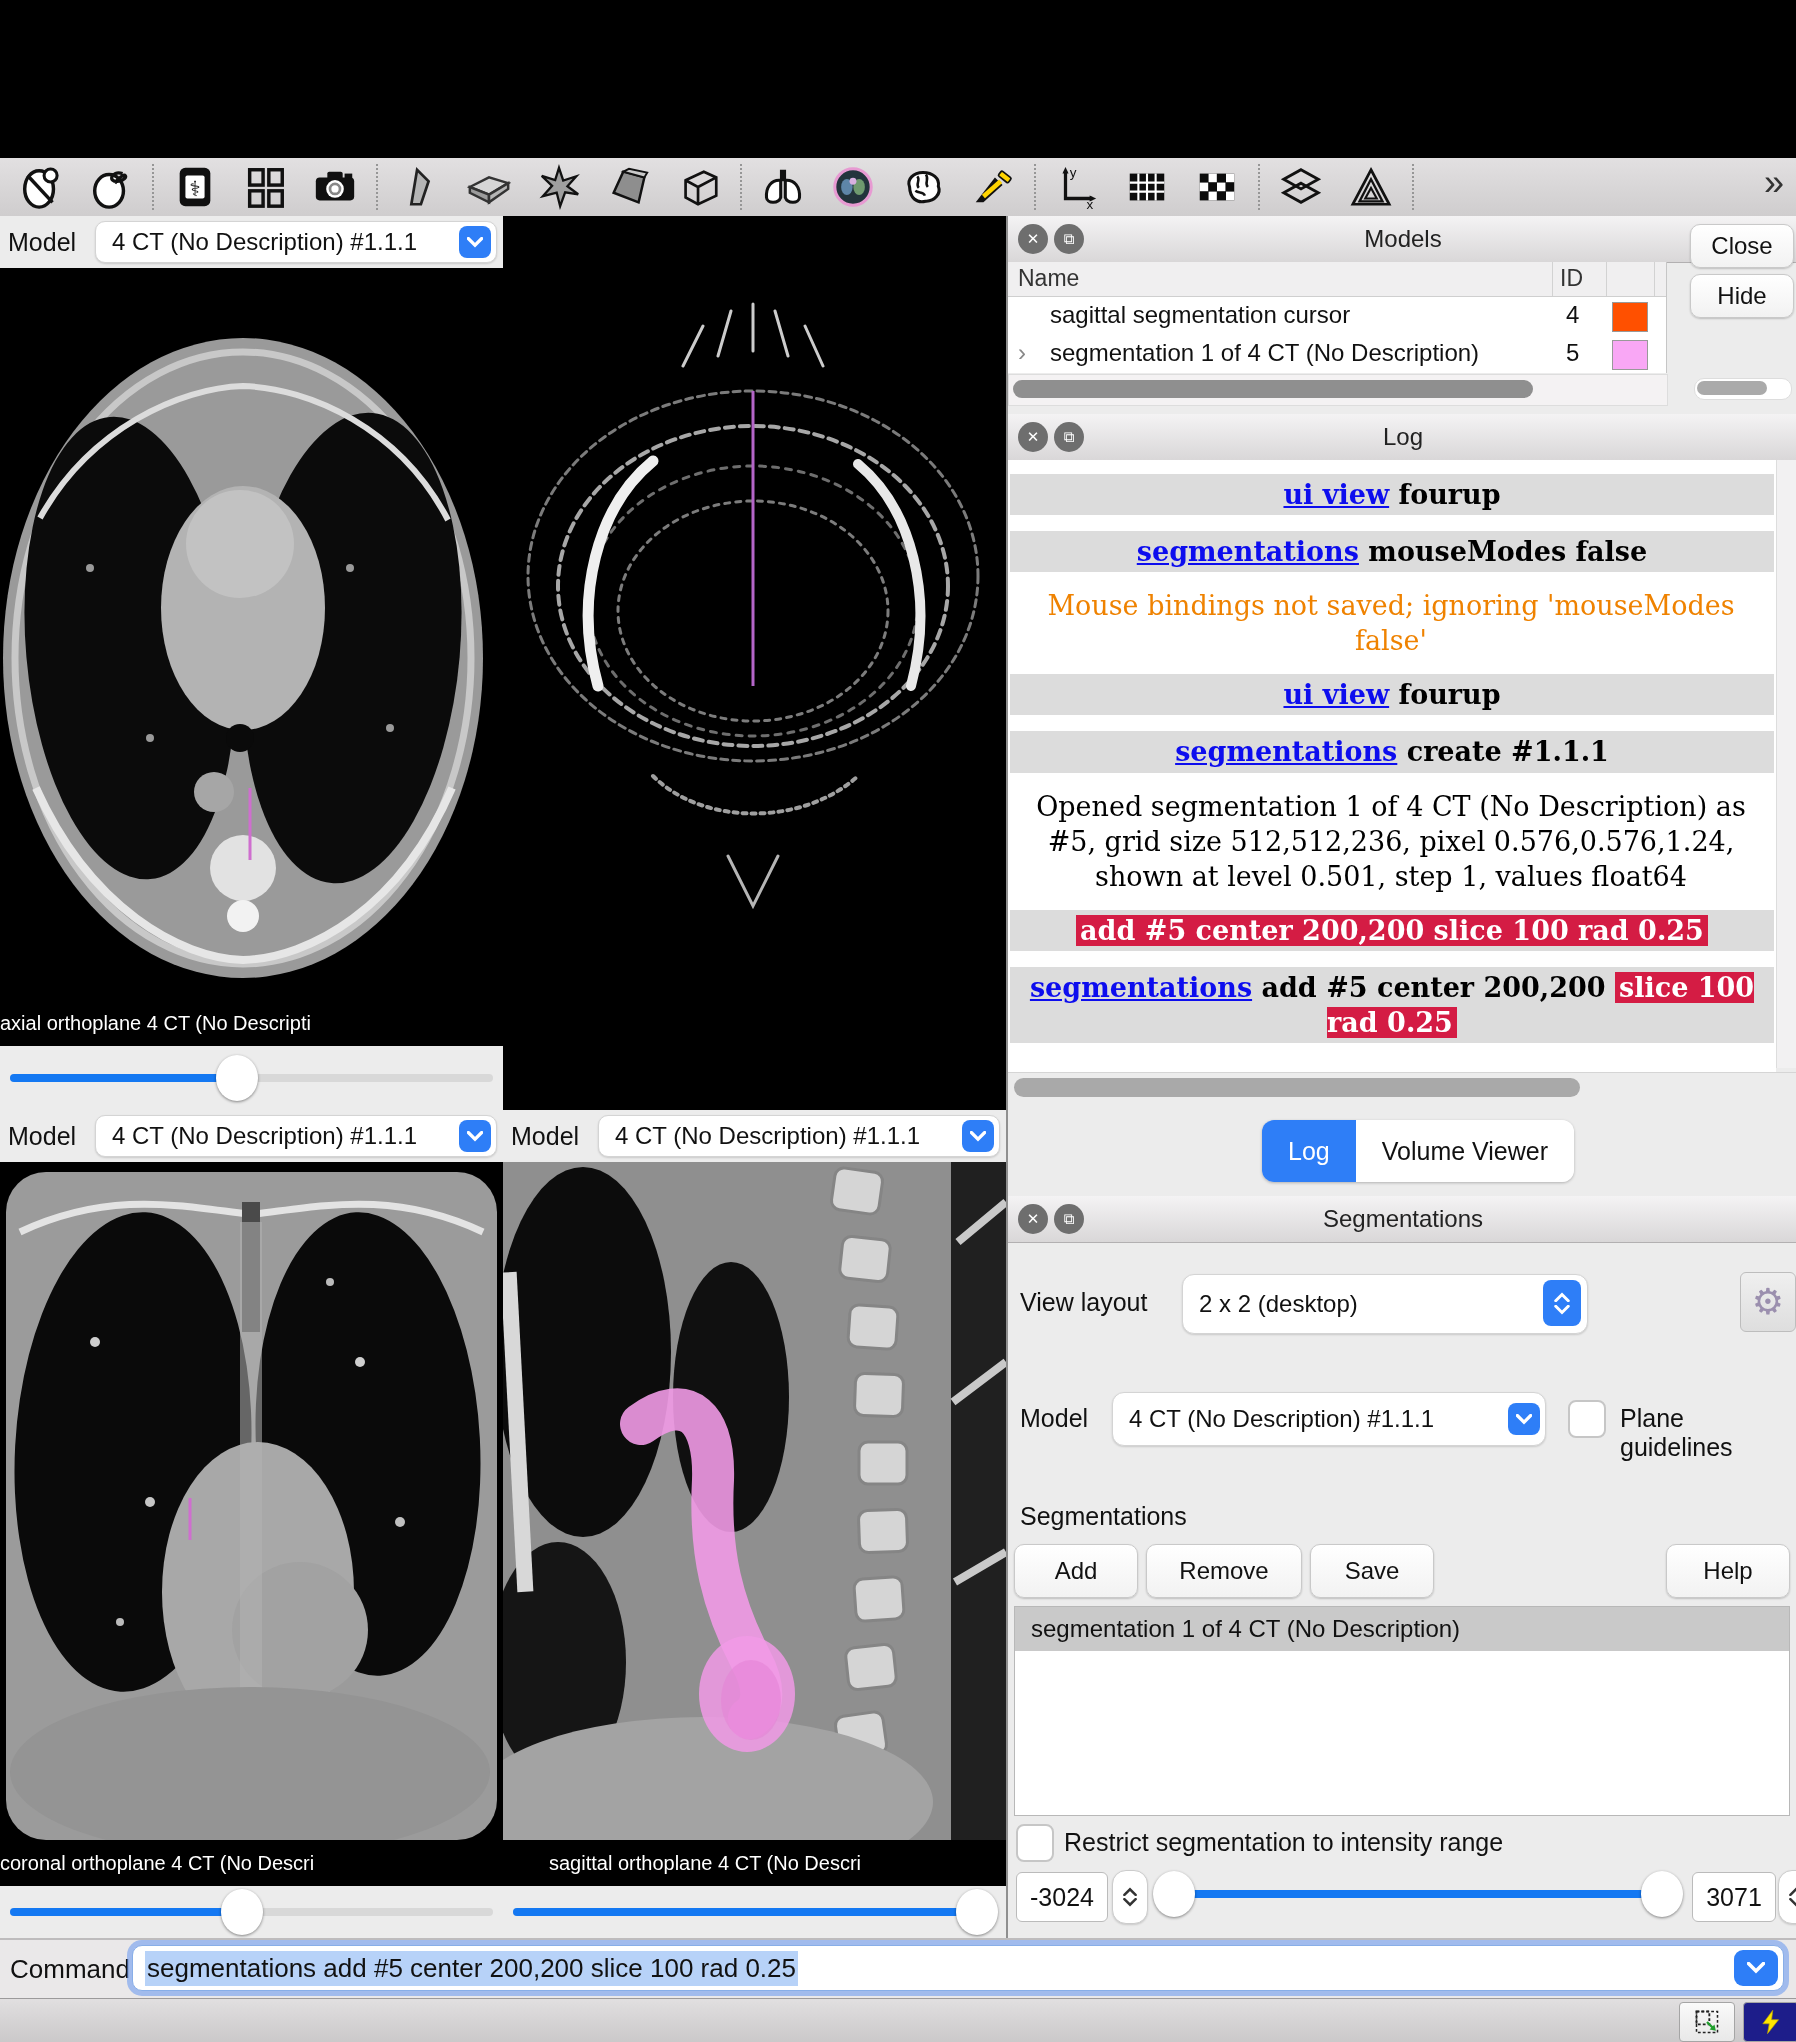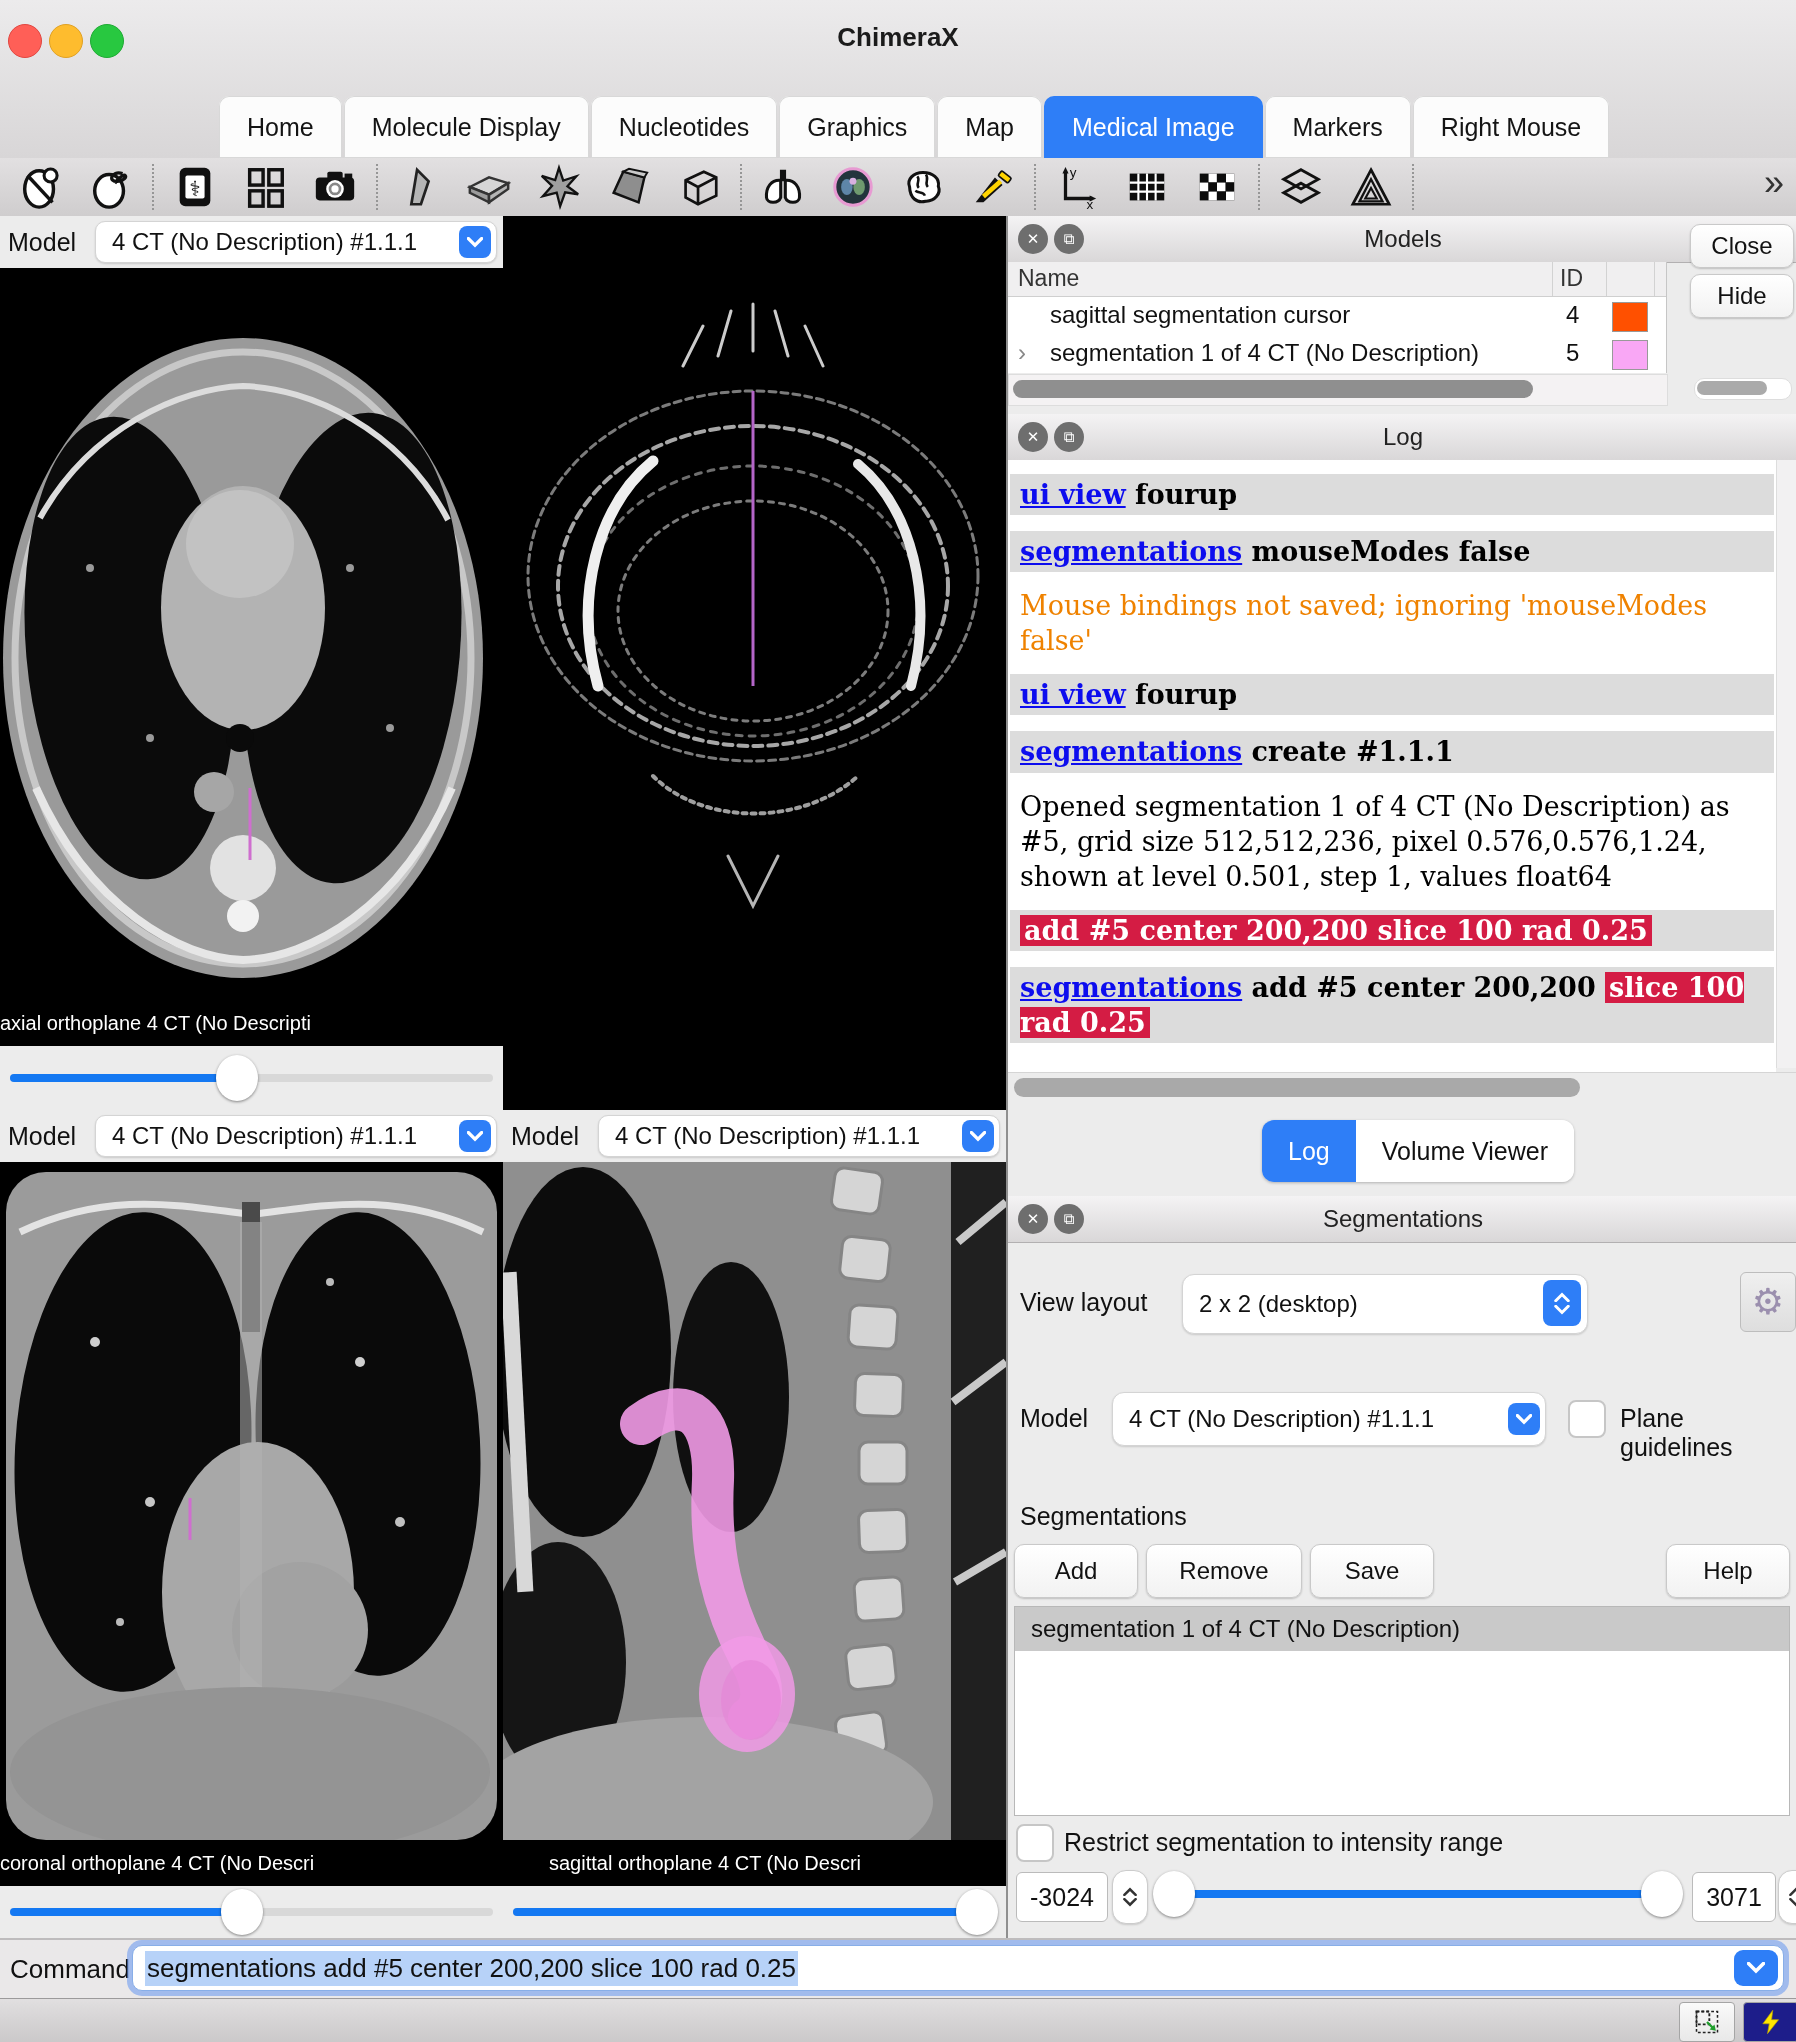--- a/index.html
+++ b/index.html
@@ -61,21 +61,21 @@
   .mrow .mid{position:absolute;left:558px;top:4px;}
   .mrow .swatch{position:absolute;left:604px;top:5px;width:34px;height:28px;border:1px solid #999;}
   #models-hscroll{position:absolute;left:0;top:158px;width:658px;height:30px;background:#f4f2f3;border:1px solid #ddd;}
   #models-hscroll .sthumb{position:absolute;left:4px;top:5px;width:520px;height:18px;background:#8f8f8f;border-radius:9px;}
   .macbtn{position:absolute;background:linear-gradient(#ffffff,#f2f2f2);border:1px solid #c9c9c9;border-radius:10px;
           box-shadow:0 1px 2px rgba(0,0,0,.2);font-size:24px;text-align:center;color:#111;}
   #models-minihscroll{position:absolute;left:686px;top:162px;width:96px;height:20px;background:#fff;border:1px solid #ddd;border-radius:10px;}
   #models-minihscroll .sthumb{position:absolute;left:2px;top:2px;width:70px;height:14px;background:#aaa;border-radius:7px;}
   
   #log-body{position:absolute;left:0;top:244px;width:768px;height:608px;background:#fff;overflow:hidden;
-            border-bottom:1px solid #ccc;padding:10px 0 0 0;}
+            border-bottom:1px solid #ccc;padding:10px 0 0 0;text-align:center;}
   #log-lines{padding:0 14px 0 12px;}
   #log-vscroll{position:absolute;left:768px;top:244px;width:22px;height:608px;background:#f2f1f2;border-left:1px solid #ddd;}
   .ll{font-family:"DejaVu Serif","Liberation Serif",serif;font-size:27px;line-height:1.3;margin:4px 0 16px 0;}
   .ll.gray{background:#dcdcdc;padding:3px 10px;margin-left:-10px;margin-right:-12px;}
   .lp-link{color:#0d0dee;font-weight:bold;text-decoration:underline;}
   .lp-bold{font-weight:bold;color:#000;}
   .lp-plain{color:#000;}
   .lp-warn{color:#ef8200;}
   .lp-error{color:#d41c44;font-weight:bold;}
   .lp-redbox{background:#d41c44;color:#fff;font-weight:bold;padding:0 4px;}
@@ -122,36 +122,20 @@
              background:linear-gradient(#e1dfe0,#cac8c9);border-top:1px solid #9c9a9b;}
   .stbtn{position:absolute;top:3px;width:54px;height:38px;border:1px solid #a5a5a5;border-radius:4px;
          background:linear-gradient(#fafafa,#e8e8e8);display:flex;align-items:center;justify-content:center;}
   .stbtn.navy{background:#1d1d8a;}
 </style>
 </head>
 <body>
 
 <div id="app">
 
-  <div id="header">
-    <div class="light" style="left:8px;background:#ff5f57;border:1px solid #e14640;"></div>
-    <div class="light" style="left:49px;background:#febc2e;border:1px solid #e0a123;"></div>
-    <div class="light" style="left:90px;background:#28c840;border:1px solid #1faa34;"></div>
-    <div id="title">ChimeraX</div>
-    <div id="tabs">
-        <div class="tab">Home</div>
-        <div class="tab">Molecule Display</div>
-        <div class="tab">Nucleotides</div>
-        <div class="tab">Graphics</div>
-        <div class="tab">Map</div>
-        <div class="tab active">Medical Image</div>
-        <div class="tab">Markers</div>
-        <div class="tab">Right Mouse</div>
-      </div>
-  </div>
 
   <div id="toolbar">
     <div class="tgroup">
       <span class="ticon">
           <svg viewBox="0 0 24 24">
             <ellipse cx="11" cy="13" rx="7.5" ry="9.5" fill="#fff" stroke="#111" stroke-width="1.8"></ellipse>
             <path d="M5 6 L18 20" stroke="#111" stroke-width="1.8"></path>
             <circle cx="17" cy="6" r="3.4" fill="#fff" stroke="#111" stroke-width="1.6"></circle>
           </svg>
         </span>

